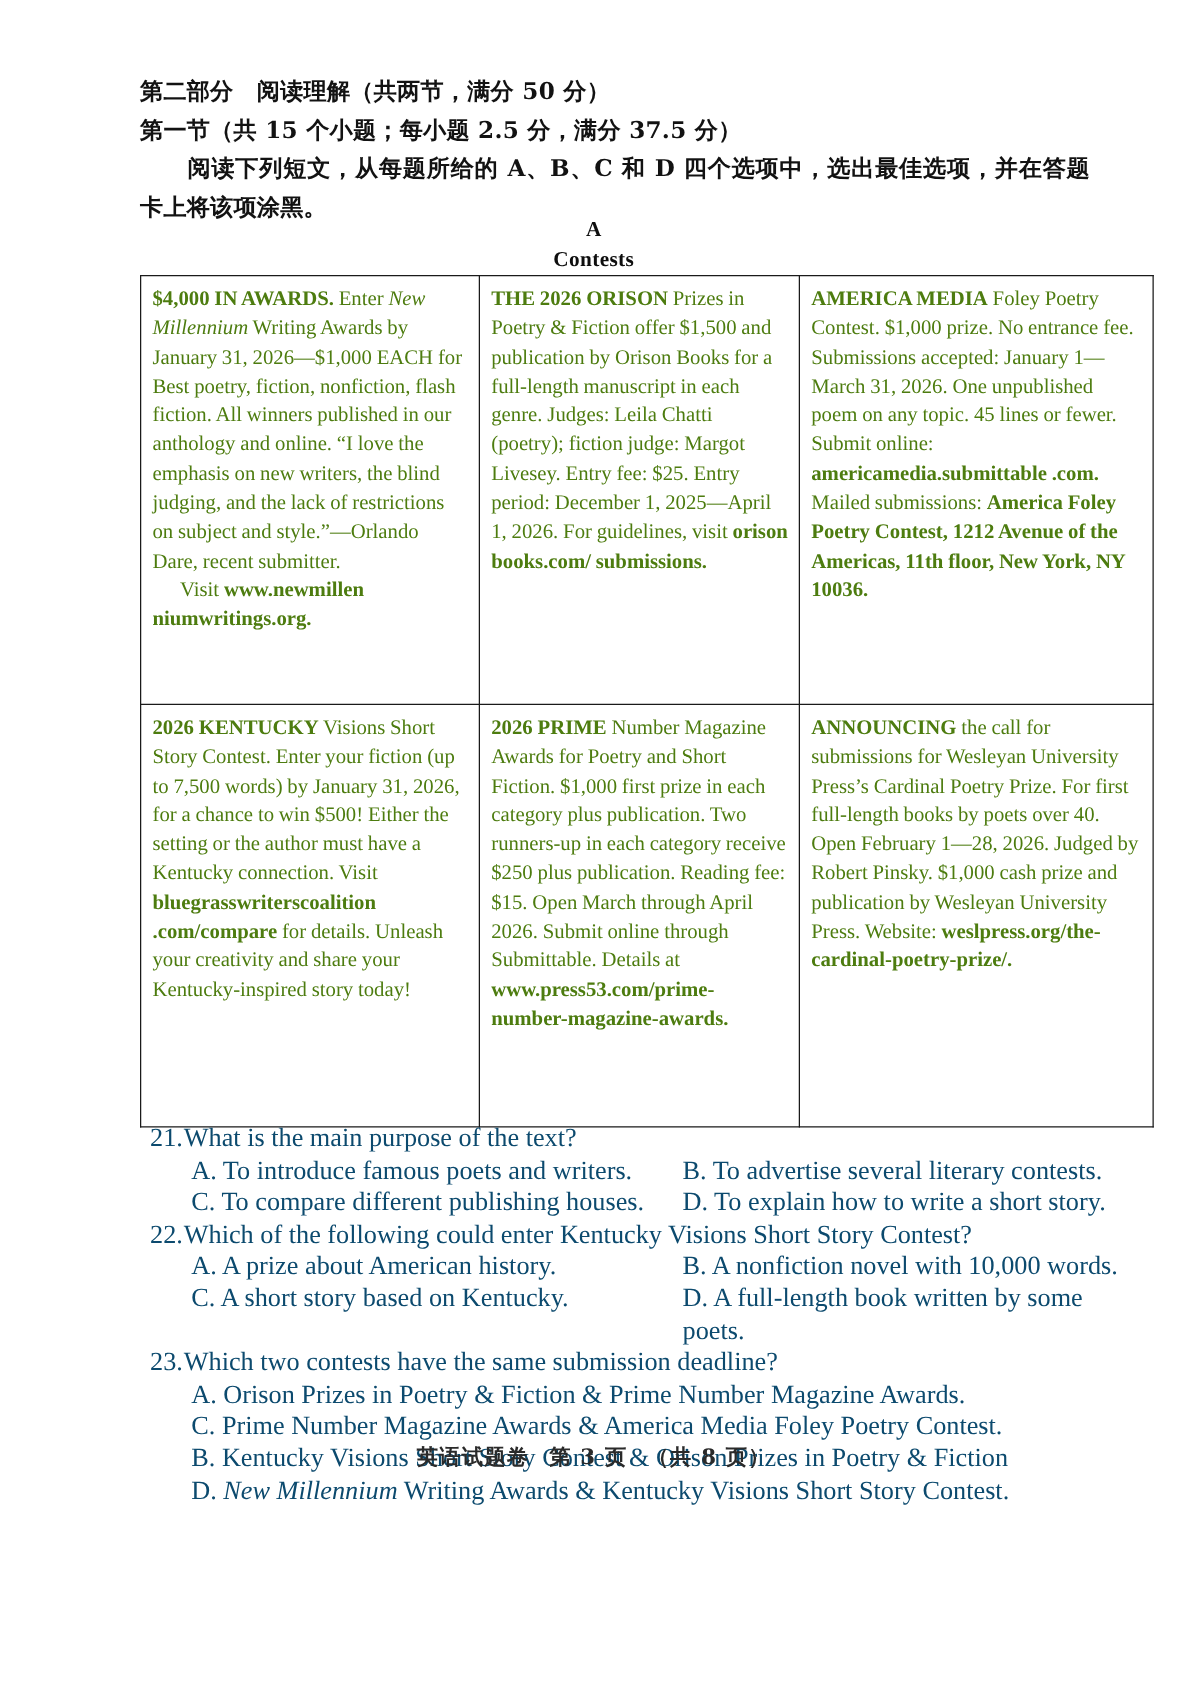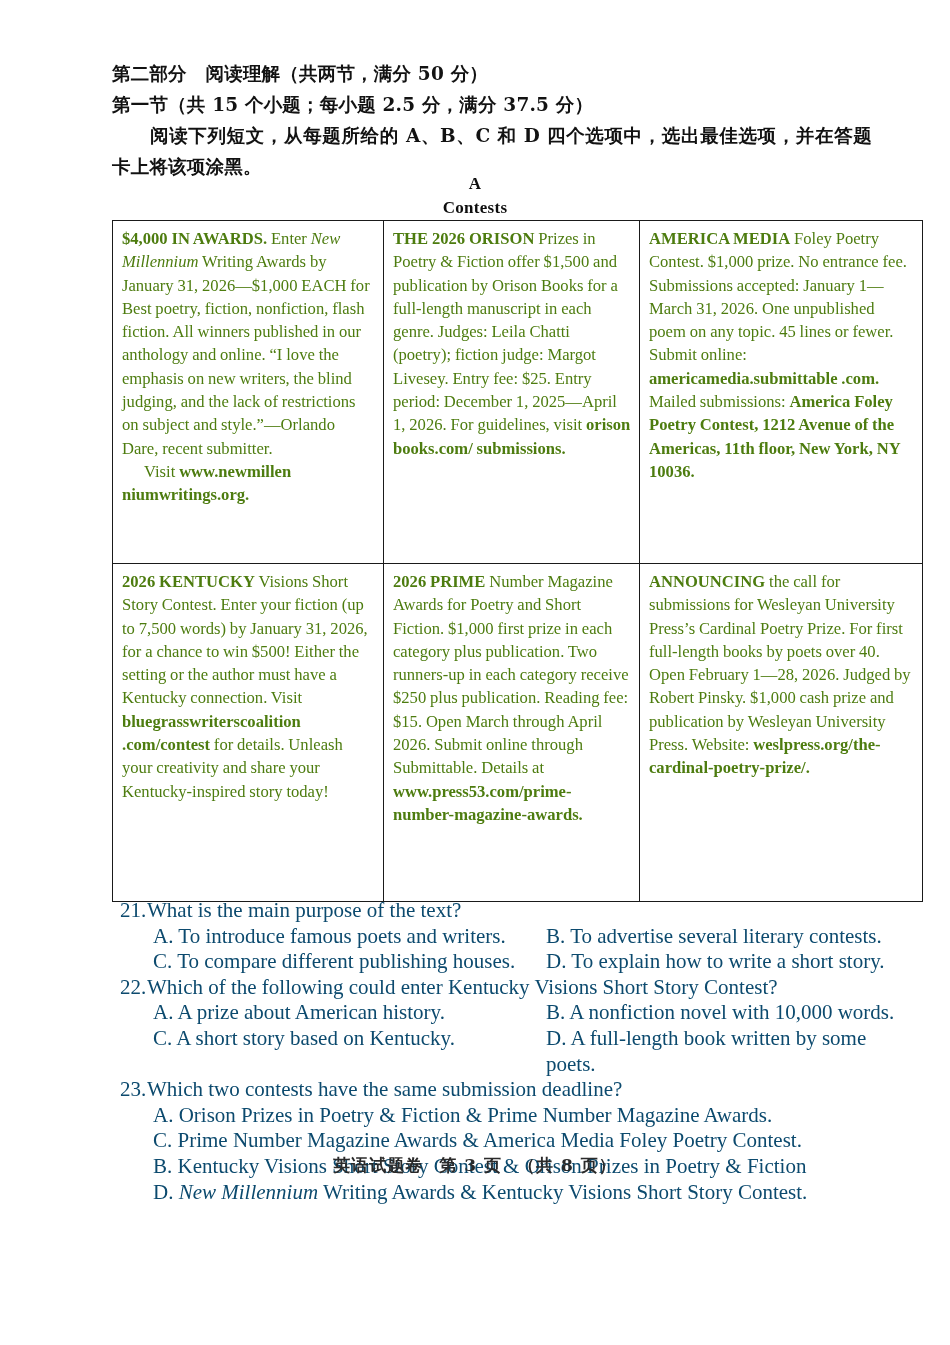--- a/index.html
+++ b/index.html
@@ -156,21 +156,21 @@
         <span class="ad-body">Prizes in Poetry &amp; Fiction offer $1,500 and publication by Orison Books for a full-length manuscript in each genre. Judges: Leila Chatti (poetry); fiction judge: Margot Livesey. Entry fee: $25. Entry period: December 1, 2025—April 1, 2026. For guidelines, visit </span><b>orison books.com/ submissions.</b>
       </td>
       <td class="col-3">
         <span class="ad-head">AMERICA MEDIA</span>
         <span class="ad-body">Foley Poetry Contest. $1,000 prize. No entrance fee. Submissions accepted: January 1—March 31, 2026. One unpublished poem on any topic. 45 lines or fewer. Submit online: </span><b>americamedia.submittable .com.</b><span> Mailed submissions: </span><b>America Foley Poetry Contest, 1212 Avenue of the Americas, 11th floor, New York, NY 10036.</b>
       </td>
     </tr>
     <tr class="row-bottom">
       <td class="col-1">
         <span class="ad-head">2026 KENTUCKY</span>
-        <span class="ad-body">Visions Short Story Contest. Enter your fiction (up to 7,500 words) by January 31, 2026, for a chance to win $500! Either the setting or the author must have a Kentucky connection. Visit </span><b>bluegrasswriterscoalition .com/contest</b><span> for details. Unleash your creativity and share your Kentucky-inspired story today!</span>
+        <span class="ad-body">Visions Short Story Contest. Enter your fiction (up to 7,500 words) by January 31, 2026, for a chance to win $500! Either the setting or the author must have a Kentucky connection. Visit </span><b>bluegrasswriterscoalition .com/compare</b><span> for details. Unleash your creativity and share your Kentucky-inspired story today!</span>
       </td>
       <td class="col-2">
         <span class="ad-head">2026 PRIME</span>
         <span class="ad-body">Number Magazine Awards for Poetry and Short Fiction. $1,000 first prize in each category plus publication. Two runners-up in each category receive $250 plus publication. Reading fee: $15. Open March through April 2026. Submit online through Submittable. Details at </span><b>www.press53.com/prime-number-magazine-awards.</b>
       </td>
       <td class="col-3">
         <span class="ad-head">ANNOUNCING</span>
         <span class="ad-body">the call for submissions for Wesleyan University Press’s Cardinal Poetry Prize. For first full-length books by poets over 40. Open February 1—28, 2026. Judged by Robert Pinsky. $1,000 cash prize and publication by Wesleyan University Press. Website: </span><b>weslpress.org/the-cardinal-poetry-prize/.</b>
       </td>
     </tr>

